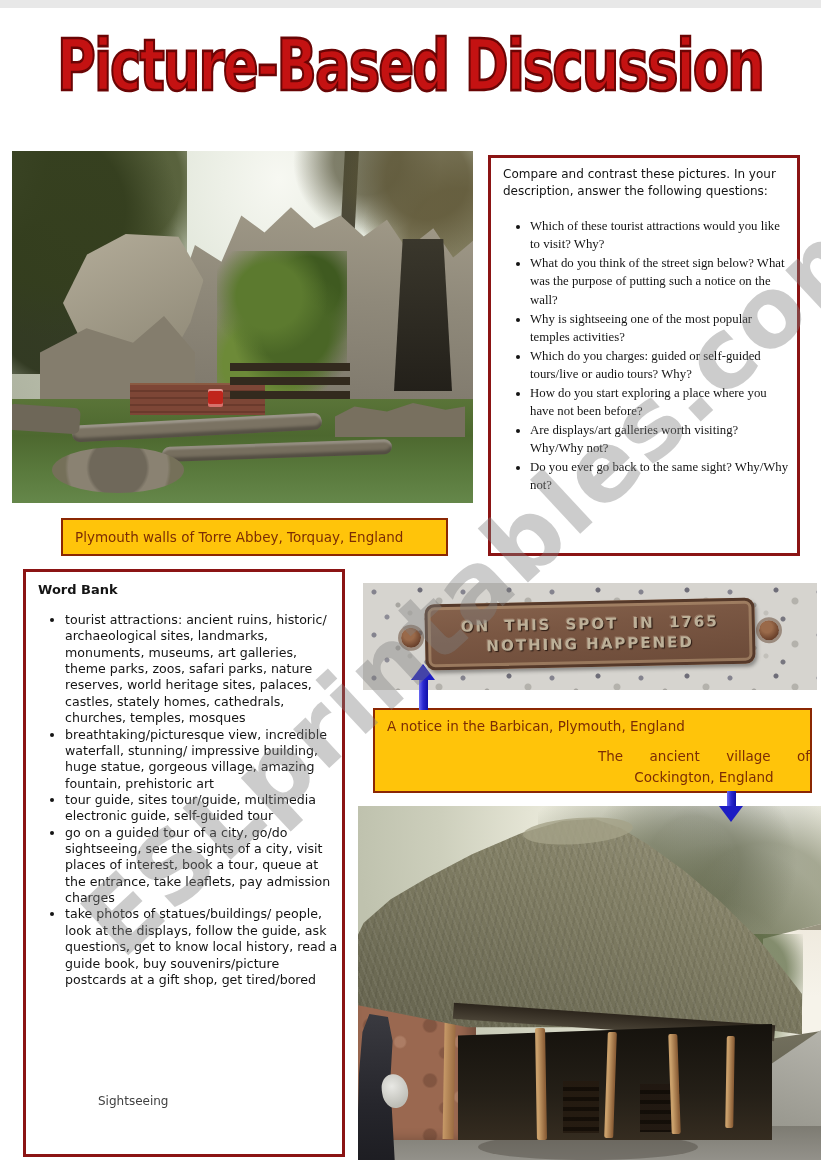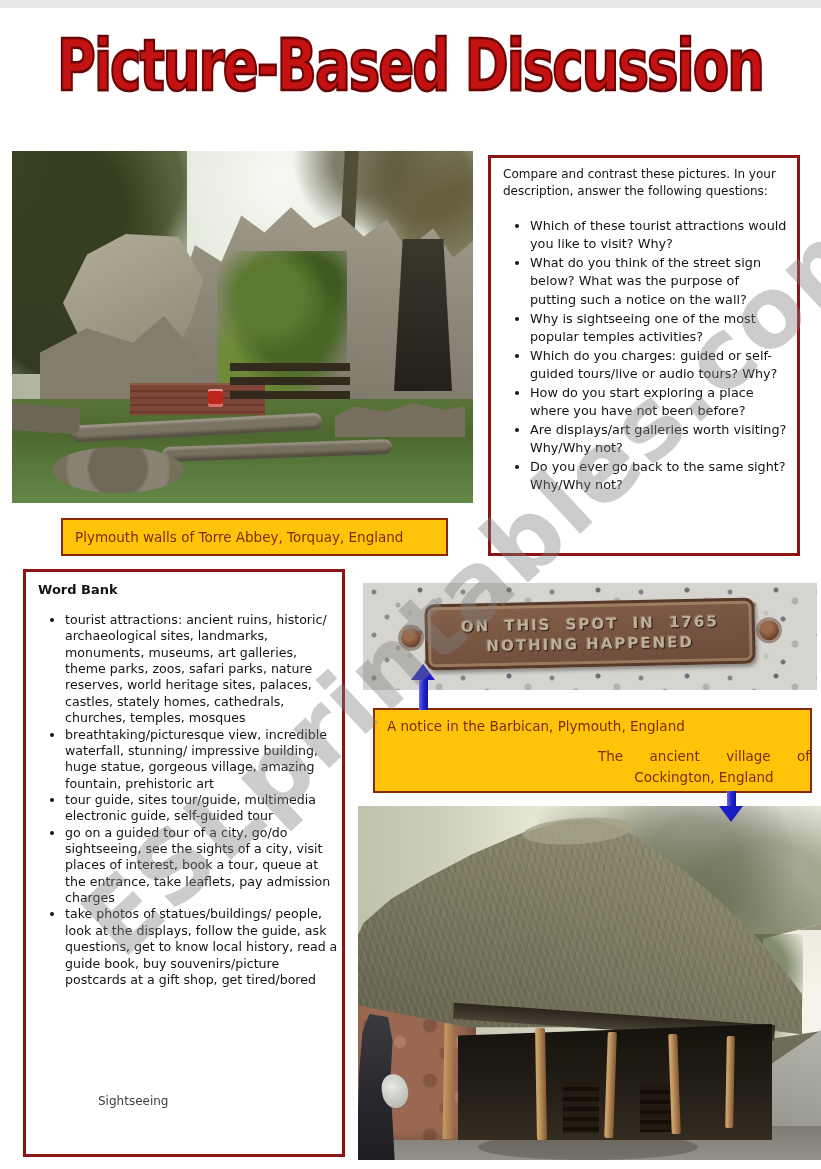--- a/index.html
+++ b/index.html
@@ -14,21 +14,21 @@
 
   
   .watermark{position:absolute;left:-30px;top:545px;width:960px;text-align:center;
              transform:rotate(-43deg);font-size:97px;font-weight:bold;letter-spacing:2px;
              color:rgba(128,128,128,0.40);z-index:40;pointer-events:none;white-space:nowrap;}
 
   
   .qbox{position:absolute;left:488px;top:147px;width:312px;height:401px;box-sizing:border-box;
         border:3px solid #8b1414;padding:8px 6px 0 10px;color:#141414;}
   .qintro{font-weight:normal;font-size:12px;line-height:1.45;margin:0 0 0 2px;}
-  .qlist{margin:16px 0 0 0;padding-left:29px;font-size:12.8px;line-height:1.45;}
+  .qlist{margin:16px 0 0 0;padding-left:29px;font-size:12.8px;line-height:1.45;font-family:Liberation Serif, serif;}
   .qlist li{padding-right:2px;}
 
   
   .wordbank{position:absolute;left:23px;top:561px;width:322px;height:588px;box-sizing:border-box;
             border:3px solid #8b1414;padding:10px 4px 0 12px;color:#141414;}
   .wbtitle{font-weight:bold;font-size:13px;margin:0;}
   .wblist{margin:15px 0 0 0;padding-left:27px;font-size:12.6px;line-height:1.3;}
 
   
   .caption{position:absolute;background:#ffc40a;border:2px solid #8b2703;box-sizing:border-box;

